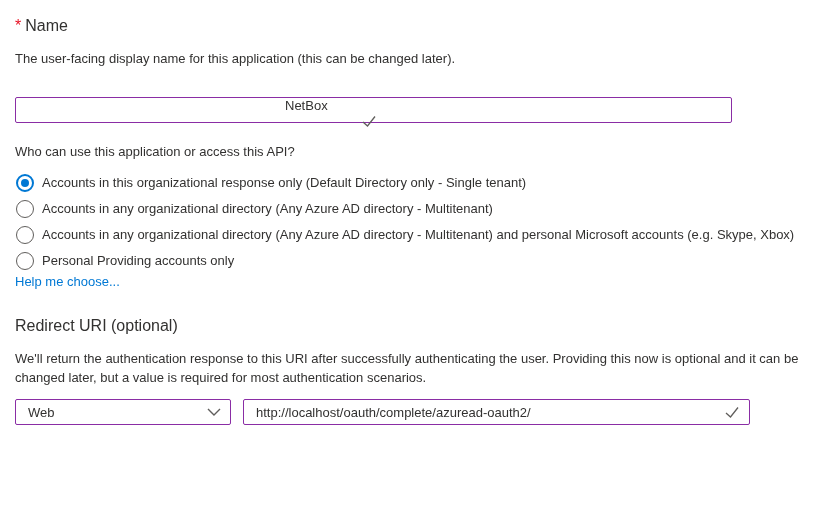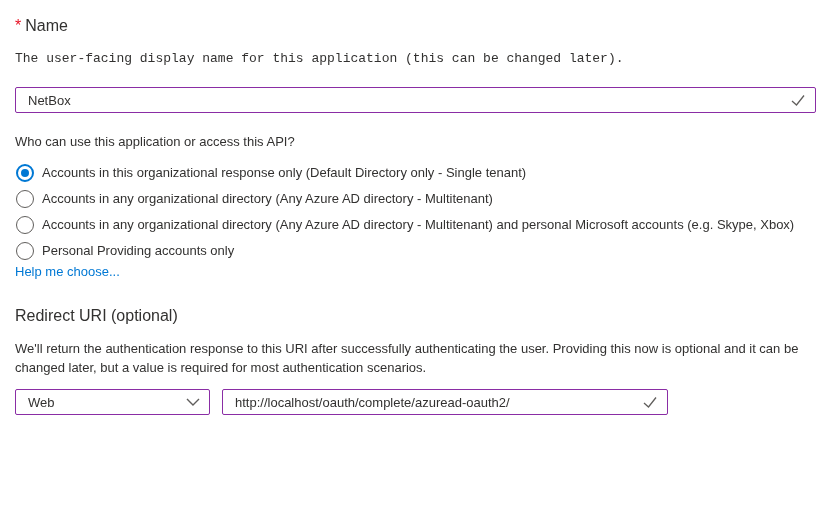--- a/index.html
+++ b/index.html
@@ -40,22 +40,22 @@
     font-family: "Liberation Sans", sans-serif;
     font-size: 13px;
     color: #323130;
     padding: 0 4px 0 12px;
     height: 100%;
   }
   .icon-svg { flex: 0 0 auto; display: block; }
 
   
   .name-title { margin-top: 2px; }
-  .name-desc { margin-top: 16px; font-family: Liberation Mono, monospace; }
-  .name-input-box { margin-top: 21px; width: 801px; }
+  .name-desc { margin-top: 16px; }
+  .name-input-box { margin-top: 31px; width: 717px; flex-direction: column; }
 
   
   .acct-title { margin-top: 42px; }
   .acct-question { margin-top: 21px; }
   .radio-group { margin-top: 11px; }
   .radio-row {
     display: flex;
     align-items: center;
     height: 26px;
     cursor: pointer;
@@ -96,26 +96,26 @@
     max-width: 804px;
     line-height: 19px;
   }
   .redirect-row {
     margin-top: 12px;
     display: flex;
     align-items: center;
     gap: 12px;
   }
   .platform-select {
-    width: 195px;
+    width: 216px;
     justify-content: space-between;
     cursor: pointer;
   }
   .platform-select .select-value { padding-left: 12px; font-size: 13px; color: #323130; }
-  .uri-input-box { width: 446px; gap: 32px; }
+  .uri-input-box { width: 507px; gap: 32px; }
 </style>
 </head>
 <body>
 
 <div class="page">
 
   
   <div class="section-title name-title">
     <span class="required-marker">*</span><span>Name</span>
   </div>

